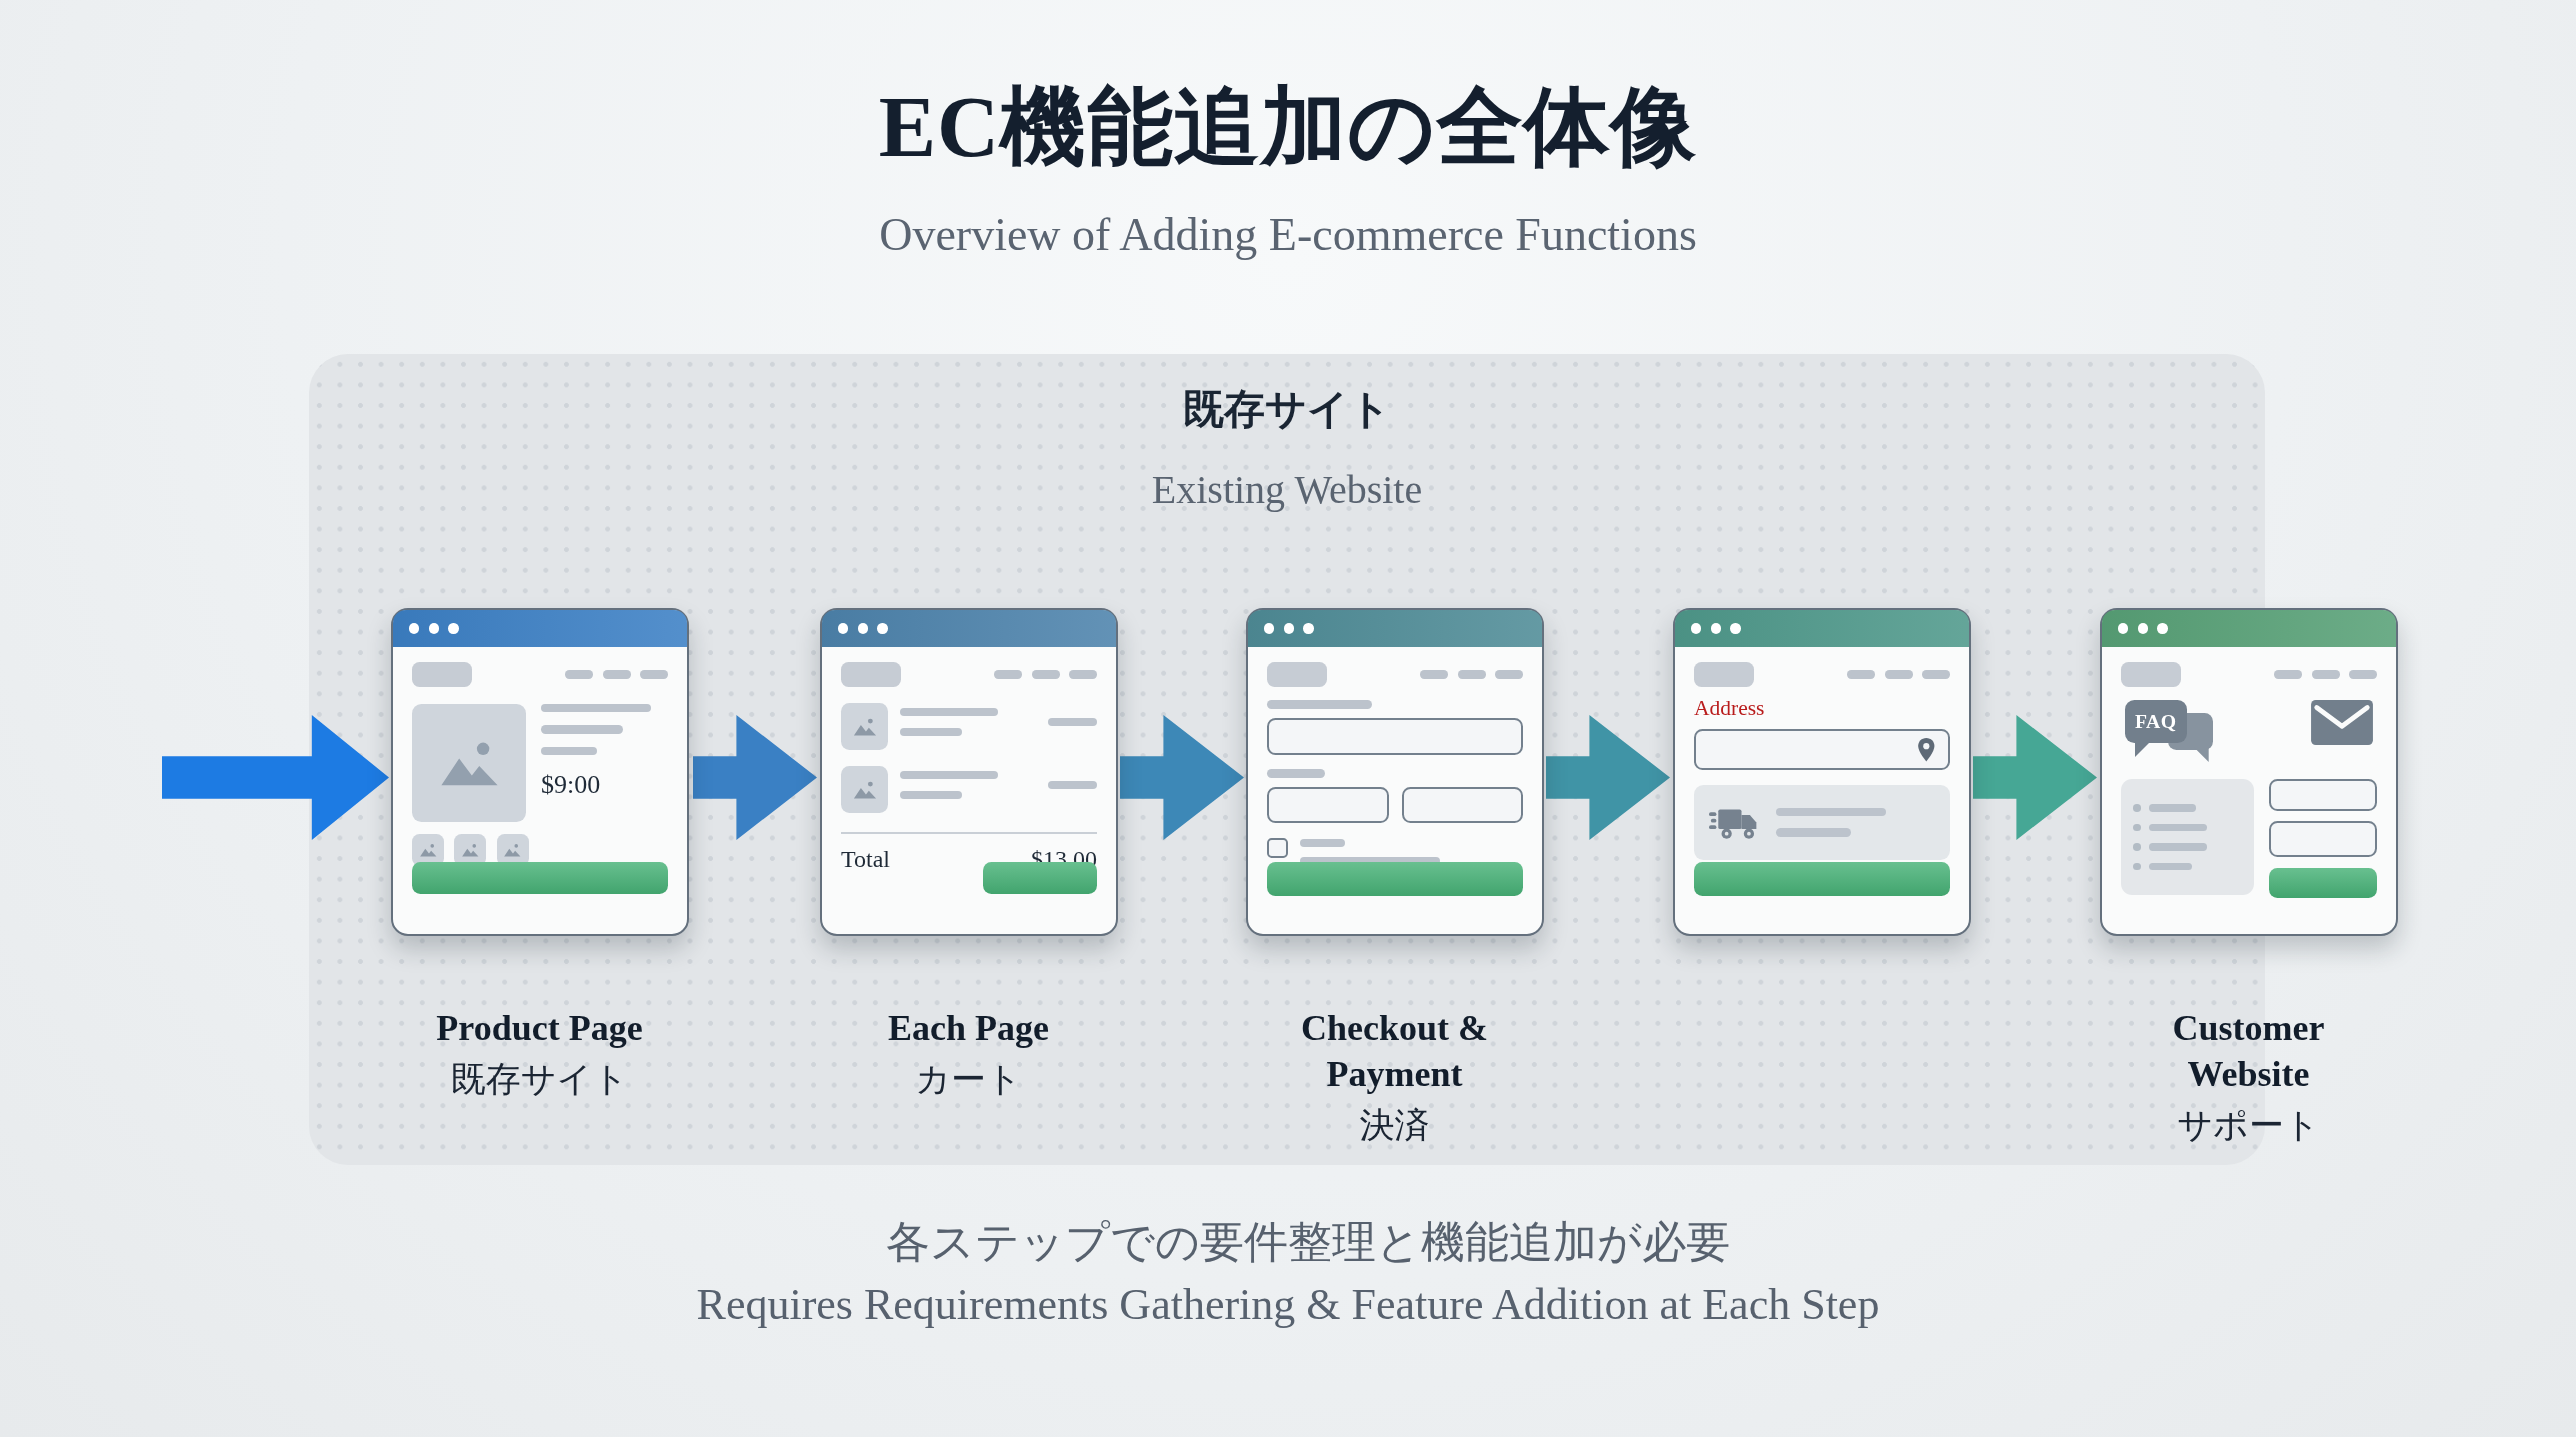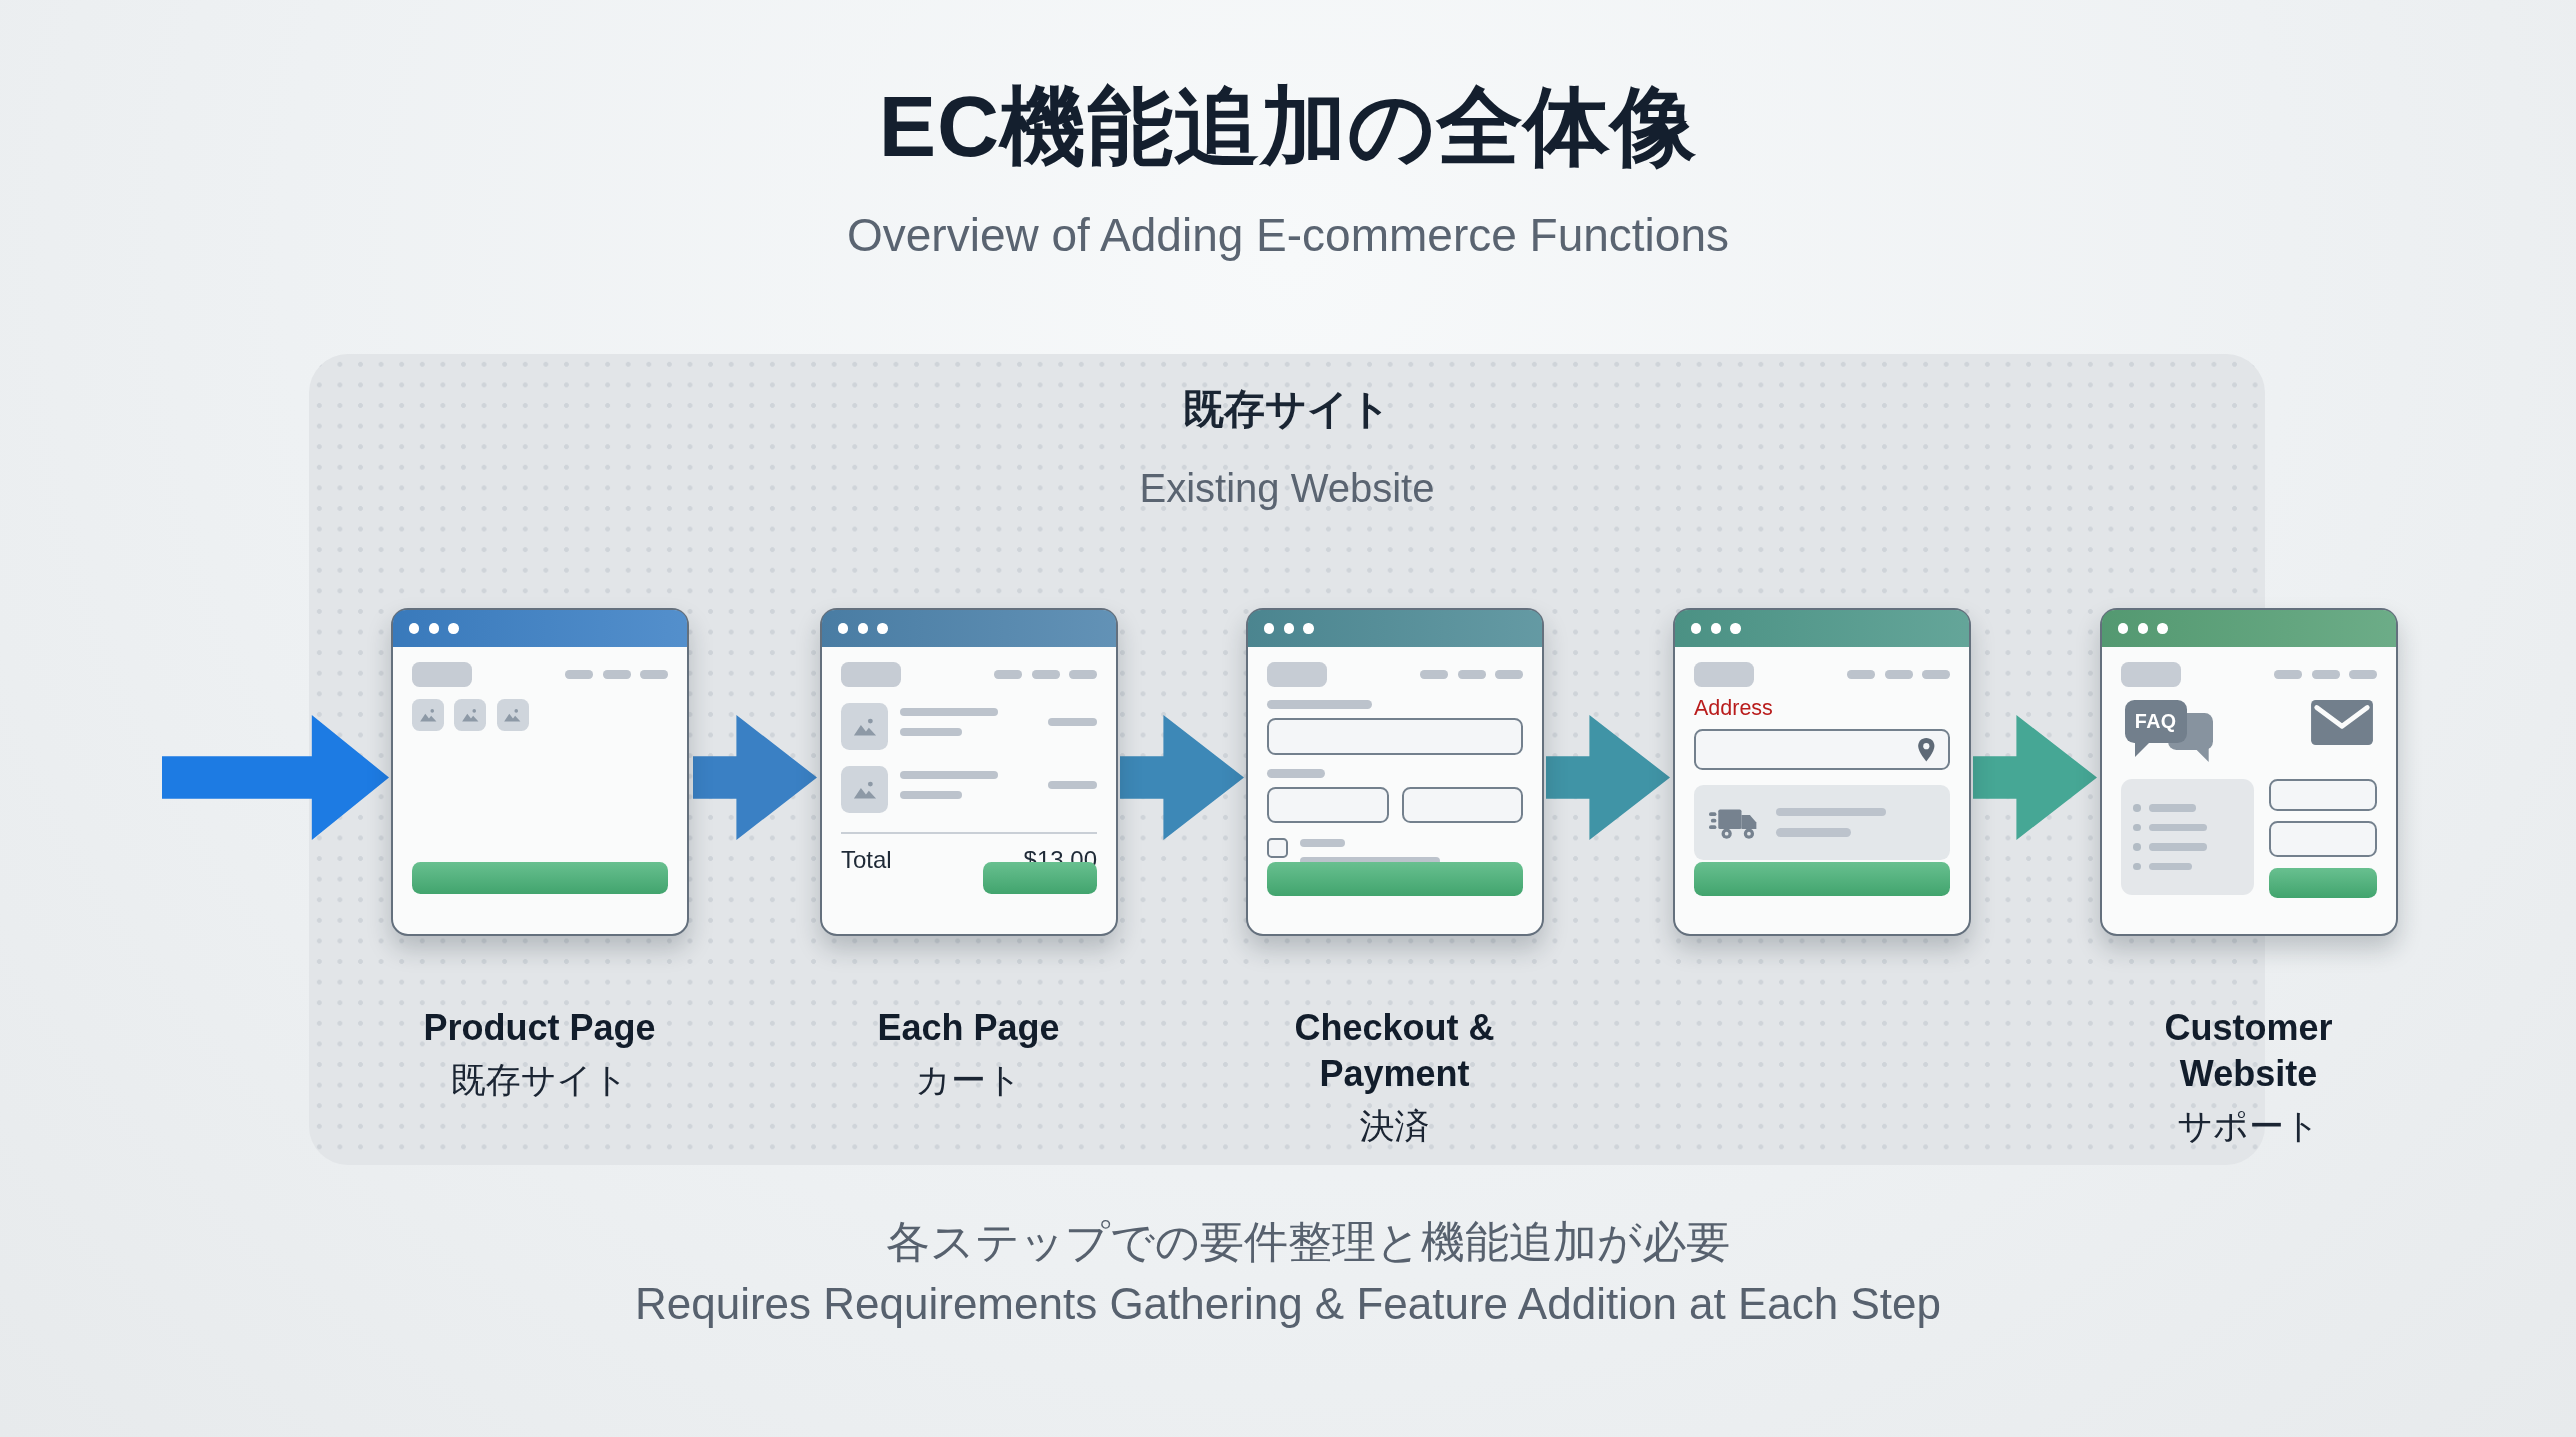--- a/index.html
+++ b/index.html
@@ -1,17 +1,17 @@
 <!DOCTYPE html>
 <html style="font-size:15px"><head>
 <meta charset="utf-8">
 <style>
   html,body{margin:0;padding:0;background:#e9ecee;}
   .stage{position:relative;width:2576px;height:1438px;overflow:hidden;
-    font-family:Liberation Sans, sans-serif;
+    font-family:Liberation Serif, serif;
     background:radial-gradient(ellipse at 50% 18%, #f7f9fa 0%, #eef1f3 55%, #e7eaec 100%);}
 
   
   .main-title{position:absolute;top:69px;left:0;width:100%;text-align:center;
     font-size:86px;font-weight:800;color:#141f2e;letter-spacing:0.9px;}
   .main-subtitle{position:absolute;top:208px;left:0;width:100%;text-align:center;
     font-size:46px;font-weight:400;color:#5a6471;}
 
   
   .existing-container{position:absolute;left:309px;top:354px;width:1956px;height:811px;
@@ -143,20 +143,34 @@
     </div>
     <div class="card-body">
       <div class="header-row">
         <div class="logo-pill"></div>
         <div class="nav-dashes">
           <div class="nav-dash"></div>
             <div class="nav-dash"></div>
             <div class="nav-dash"></div>
         </div>
       </div>
+      <div class="c1-main">
+        <div class="img-ph-lg">
+          <svg width="71" height="60" viewBox="0 0 24 20" fill="#93a0ae">
+            <circle cx="16.6" cy="5.2" r="2.1"></circle>
+            <path d="M2.5 17.5 L8.5 8.5 L12.8 14.2 L15.3 11 L21.5 17.5 Z"></path>
+          </svg>
+        </div>
+        <div>
+          <div class="t-dash" style="width:110px;height:8.4px"></div>
+          <div class="t-dash" style="width:82px;height:8.4px;margin-top:13px"></div>
+          <div class="t-dash" style="width:56px;height:8.4px;margin-top:13px"></div>
+          <div class="price">$9:00</div>
+        </div>
+      </div>
       <div class="thumb-row">
         <div class="thumb">
           <svg width="20.6" height="18" viewBox="0 0 24 20" fill="#8d99a6">
               <circle cx="16.6" cy="5.2" r="2.1"></circle>
               <path d="M2.5 17.5 L8.5 8.5 L12.8 14.2 L15.3 11 L21.5 17.5 Z"></path>
             </svg>
         </div>
         <div class="thumb">
           <svg width="20.6" height="18" viewBox="0 0 24 20" fill="#8d99a6">
               <circle cx="16.6" cy="5.2" r="2.1"></circle>

